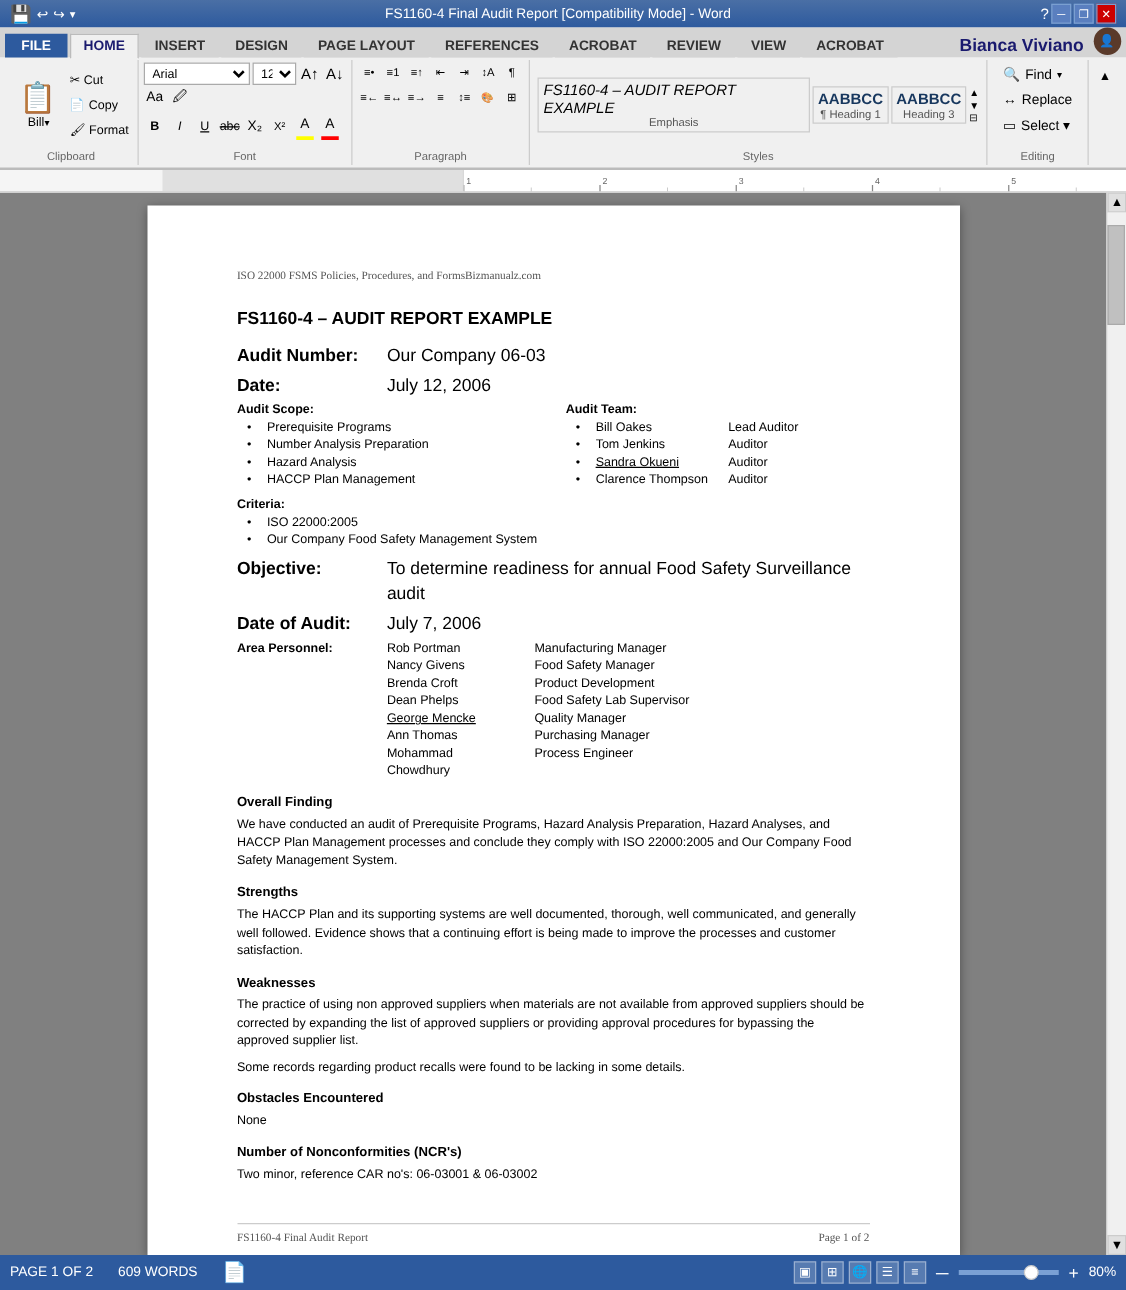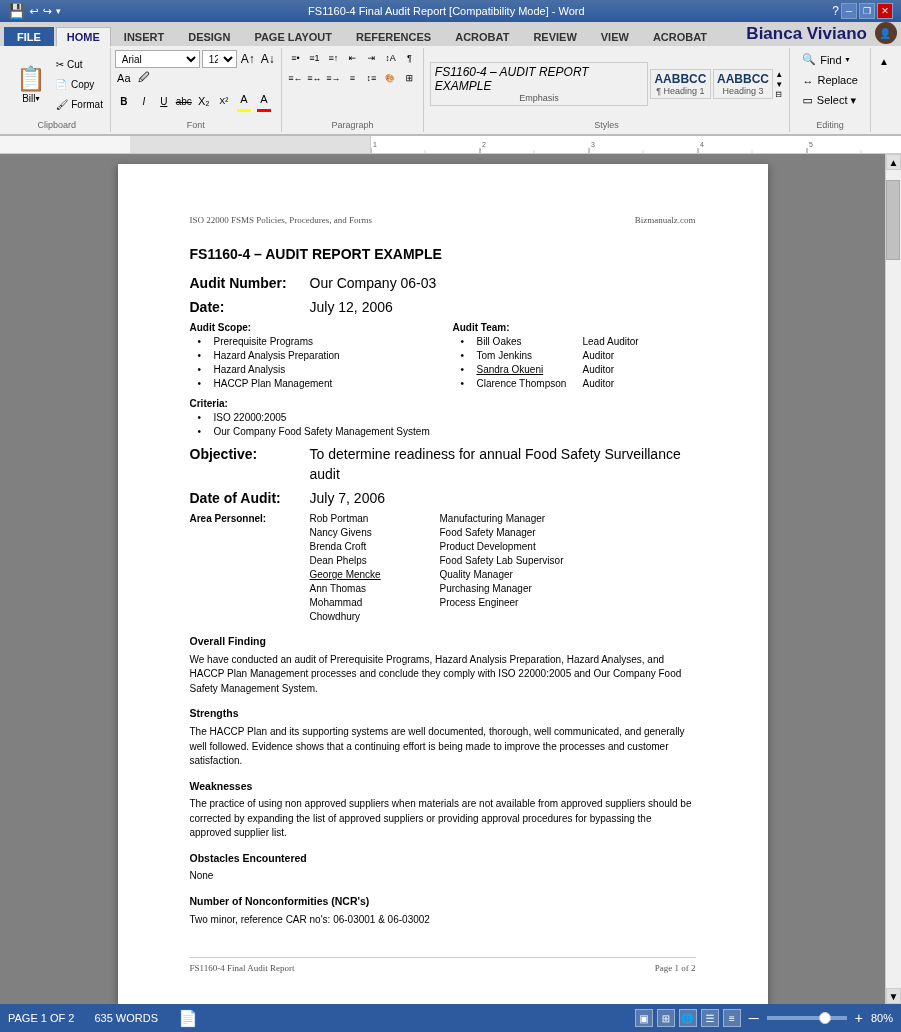--- a/index.html
+++ b/index.html
@@ -183,21 +183,20 @@
       min-height: 840px;
       font-family: 'Times New Roman', Times, serif;
       font-size: 10.5px;
       color: #000;
       line-height: 1.4;
     }
 
     
     .page-header {
       display: flex;
-      justify-content: space-between;
       font-size: 9px;
       color: #555;
       margin-bottom: 18px;
       border-bottom: none;
     }
 
     
     .doc-title {
       font-size: 14px;
       font-weight: bold;
@@ -256,21 +255,21 @@
 
     
     .personnel-section {
       display: flex;
       margin-bottom: 6px;
       font-family: Arial, sans-serif;
       font-size: 10px;
     }
     .personnel-label { font-weight: bold; min-width: 120px; }
     .personnel-list { }
-    .personnel-row { display: flex; gap: 20px; }
+    .personnel-row { display: flex; gap: 8px; }
     .personnel-name { min-width: 110px; }
 
     
     .section-heading {
       font-weight: bold;
       margin-top: 10px;
       margin-bottom: 4px;
       font-family: Arial, sans-serif;
       font-size: 10.5px;
     }
@@ -411,21 +410,21 @@
     <div class="ribbon-tab active">HOME</div>
     <div class="ribbon-tab">INSERT</div>
     <div class="ribbon-tab">DESIGN</div>
     <div class="ribbon-tab">PAGE LAYOUT</div>
     <div class="ribbon-tab">REFERENCES</div>
     <div class="ribbon-tab">ACROBAT</div>
     <div class="ribbon-tab">REVIEW</div>
     <div class="ribbon-tab">VIEW</div>
     <div class="ribbon-tab">ACROBAT</div>
     <div style="margin-left:auto;display:flex;align-items:flex-end;padding-right:4px;gap:8px;padding-bottom:2px;">
-      <span style="font-size:17px;color:#1a1a6e;font-weight:600;">Bianca Viviano</span>
+      <span style="font-size:14px;color:#1a1a6e;font-weight:600;">Bianca Viviano</span>
       <div class="user-avatar">👤</div>
     </div>
   </div>
 
   <div id="ribbon-content">
 
     <div class="ribbon-group">
       <div class="ribbon-group-content">
         <div class="big-btn">
           <div style="font-size:24px;">📋</div>
@@ -603,21 +602,21 @@
 
       <div class="two-col">
         <div class="two-col-left">
           <div class="two-col-header">Audit Scope:</div>
           <div class="bullet-item">
             <span class="bullet">•</span>
             <span>Prerequisite Programs</span>
           </div>
           <div class="bullet-item">
             <span class="bullet">•</span>
-            <span>Hazard Analysis Preparation</span>
+            <span>Number Analysis Preparation</span>
           </div>
           <div class="bullet-item">
             <span class="bullet">•</span>
             <span>Hazard Analysis</span>
           </div>
           <div class="bullet-item">
             <span class="bullet">•</span>
             <span>HACCP Plan Management</span>
           </div>
         </div>
@@ -706,20 +705,21 @@
       </div>
 
       <div class="section-heading">Overall Finding</div>
       <div class="section-body">We have conducted an audit of Prerequisite Programs, Hazard Analysis Preparation, Hazard Analyses, and HACCP Plan Management processes and conclude they comply with ISO 22000:2005 and Our Company Food Safety Management System.</div>
 
       <div class="section-heading">Strengths</div>
       <div class="section-body">The HACCP Plan and its supporting systems are well documented, thorough, well communicated, and generally well followed. Evidence shows that a continuing effort is being made to improve the processes and customer satisfaction.</div>
 
       <div class="section-heading">Weaknesses</div>
       <div class="section-body">The practice of using non approved suppliers when materials are not available from approved suppliers should be corrected by expanding the list of approved suppliers or providing approval procedures for bypassing the approved supplier list.</div>
+      <div class="section-body">Some records regarding product recalls were found to be lacking in some details.</div>
 
       <div class="section-heading">Obstacles Encountered</div>
       <div class="section-body">None</div>
 
       <div class="section-heading">Number of Nonconformities (NCR's)</div>
       <div class="section-body">Two minor, reference CAR no's: 06-03001 &amp; 06-03002</div>
 
       <div class="page-footer">
         <span>FS1160-4 Final Audit Report</span>
         <span>Page 1 of 2</span>
@@ -732,21 +732,21 @@
     <div class="scroll-arrow">▲</div>
     <div class="scroll-track">
       <div class="scroll-thumb"></div>
     </div>
     <div class="scroll-arrow">▼</div>
   </div>
 </div>
 
 <div id="status-bar">
   <span class="status-item">PAGE 1 OF 2</span>
-  <span class="status-item">635 WORDS</span>
+  <span class="status-item">609 WORDS</span>
   <span class="status-item" style="font-size:16px;">📄</span>
 
   <div class="status-right">
     <div class="view-icons">
       <div class="view-icon-btn" title="Print Layout">▣</div>
       <div class="view-icon-btn" title="Full Screen Reading">⊞</div>
       <div class="view-icon-btn" title="Web Layout">🌐</div>
       <div class="view-icon-btn" title="Outline">☰</div>
       <div class="view-icon-btn" title="Draft">≡</div>
     </div>

